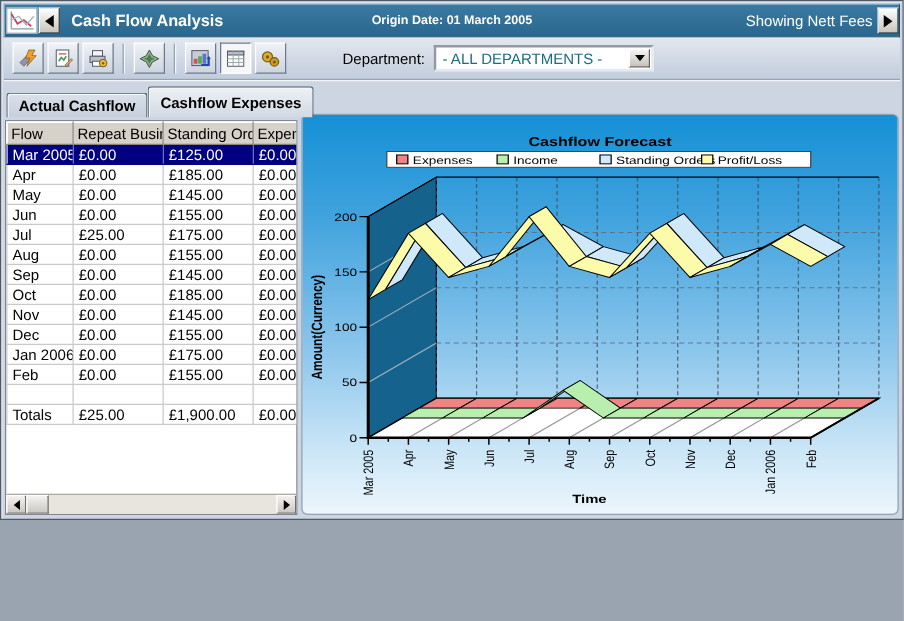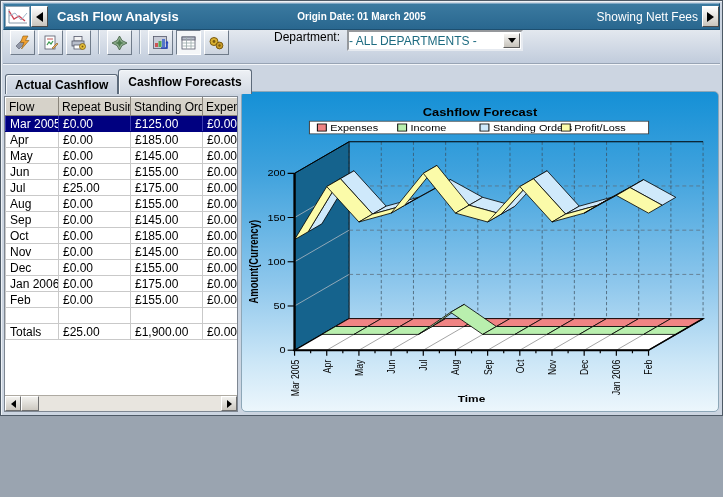--- a/index.html
+++ b/index.html
@@ -26,40 +26,40 @@
   }
   .tri-left  { width:0;height:0;border-top:5px solid transparent;border-bottom:5px solid transparent;border-right:7px solid #000; }
   .tri-right { width:0;height:0;border-top:5px solid transparent;border-bottom:5px solid transparent;border-left:7px solid #000; }
   .tb-title  { font-weight:bold; font-size:13px; margin-left:9px; white-space:nowrap; }
   .tb-center { position:absolute; left:50%; transform:translateX(-50%); font-weight:bold; font-size:10px; white-space:nowrap; }
   .tb-mode   { margin-left:auto; font-size:12px; margin-right:3px; white-space:nowrap; }
   
   .toolbar {
     position:absolute; left:2px; top:29px; right:2px; height:34px;
     background:linear-gradient(#e3e8ef,#c1ccdc);
-    display:flex; align-items:flex-start; padding-left:7px;
+    display:flex; align-items:center; padding-left:7px;
     border-bottom:1px solid #98a4b4; box-shadow:0 1px 0 #f2f5f9;
   }
   .tool-btn {
     width:25px; height:25px; margin-right:3px; padding:0; flex:none;
     background:linear-gradient(#eff2f6,#ccd4df);
     border:1px solid; border-color:#fff #6f7b8a #6f7b8a #fff;
     display:flex; align-items:center; justify-content:center; cursor:pointer;
   }
   .tool-btn.active {
     background:#f4f6f8;
     border-color:#6f7b8a #fff #fff #6f7b8a;
   }
   .tool-sep { width:2px; height:24px; border-left:1px solid #93a0b1; border-right:1px solid #f4f7fa; margin:0 7px 0 4px; flex:none; }
   .dept-label { margin:0 7px 0 42px; color:#000; }
   .combo {
     width:176px; height:21px; background:#fff;
     border:2px inset #e6eaf0; display:flex; align-items:center;
   }
-  .combo-text { flex:1; color:#1d6b80; white-space:nowrap; overflow:hidden; }
+  .combo-text { flex:1; color:#1d6b80; padding-left:5px; white-space:nowrap; overflow:hidden; }
   .combo-btn {
     width:17px; height:15px; margin-right:1px; padding:0; flex:none;
     background:linear-gradient(#f6f5f3,#c6c2ba);
     border:1px solid; border-color:#fff #5f5f5f #5f5f5f #fff;
     display:flex; align-items:center; justify-content:center; cursor:pointer;
   }
   .tri-down { width:0;height:0;border-left:4px solid transparent;border-right:4px solid transparent;border-top:5px solid #000; }
   
   .tabstrip { position:absolute; left:2px; top:67px; right:2px; height:26px; display:flex; align-items:flex-end; padding-left:2px; }
   .tab {
@@ -202,21 +202,21 @@
           <span class="tri-down"></span>
         </button>
     </div>
   </div>
 
   <div class="tabstrip">
     <div class="tab">
         <span>Actual Cashflow</span>
       </div>
     <div class="tab active">
-        <span>Cashflow Forecasts</span>
+        <span>Cashflow Expenses</span>
       </div>
   </div>
 
   <div class="table-panel">
     <table class="grid">
       <colgroup>
           <col style="width:53px">
           <col style="width:72px">
           <col style="width:72px">
           <col style="width:65px">

